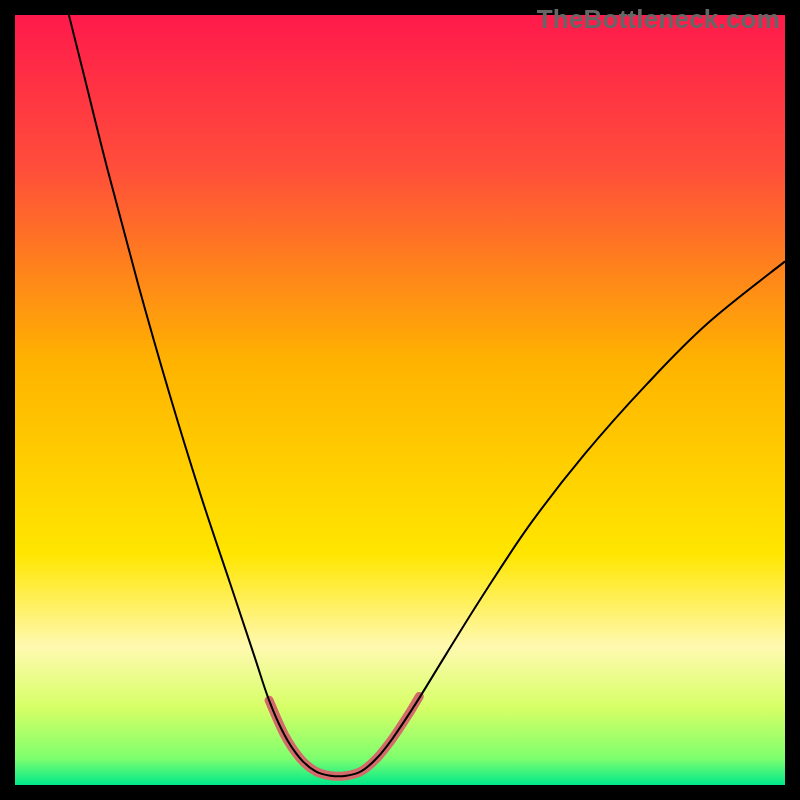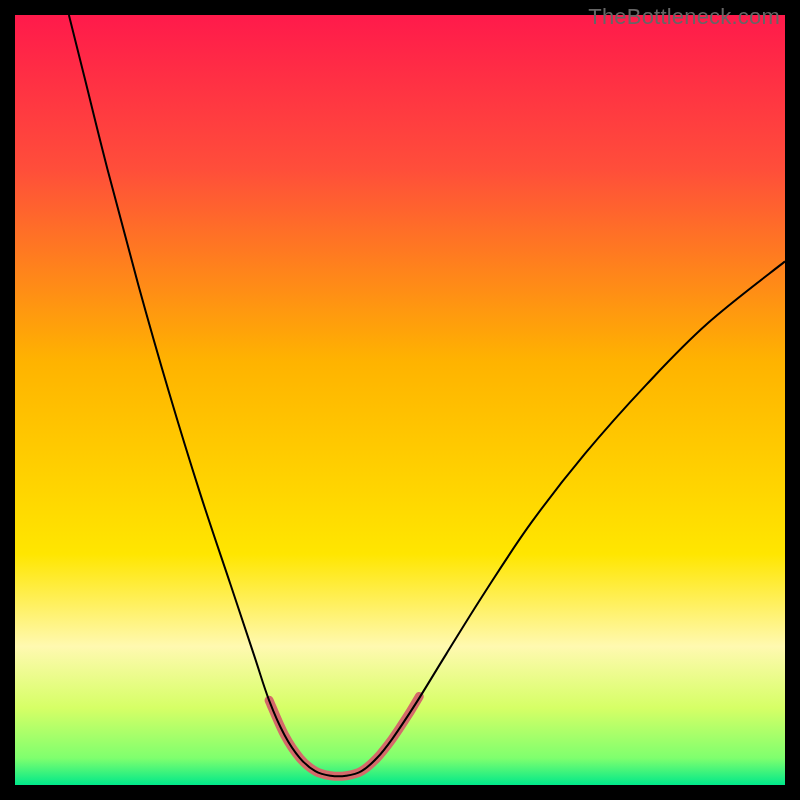--- a/index.html
+++ b/index.html
@@ -24,23 +24,23 @@
     left: 0;
     top: 0;
     width: 770px;
     height: 770px;
   }
   .watermark {
     position: absolute;
     top: 4px;
     right: 20px;
     color: #666;
-    font-size: 22px;
+    font-size: 26px;
     letter-spacing: 0.2px;
-    font-weight: 400;
+    font-weight: 700;
     user-select: none;
   }
 </style>
 </head>
 <body>
 
 <div class="frame">
   <svg class="plot" viewBox="0 0 770 770" preserveAspectRatio="none">
     <defs>
       <linearGradient id="bg-grad" x1="0" y1="0" x2="0" y2="1">

